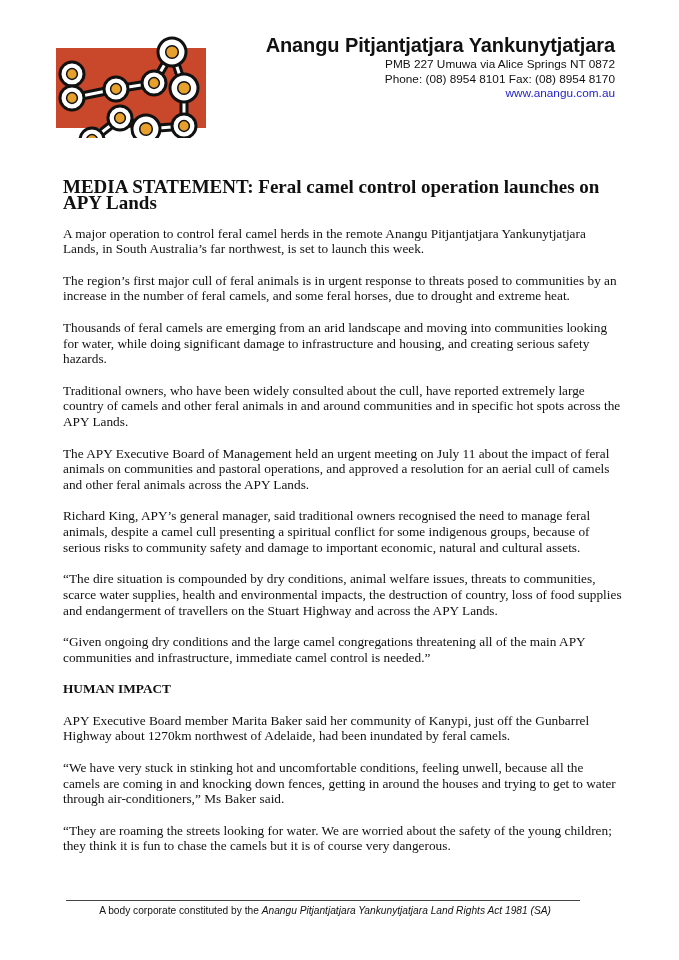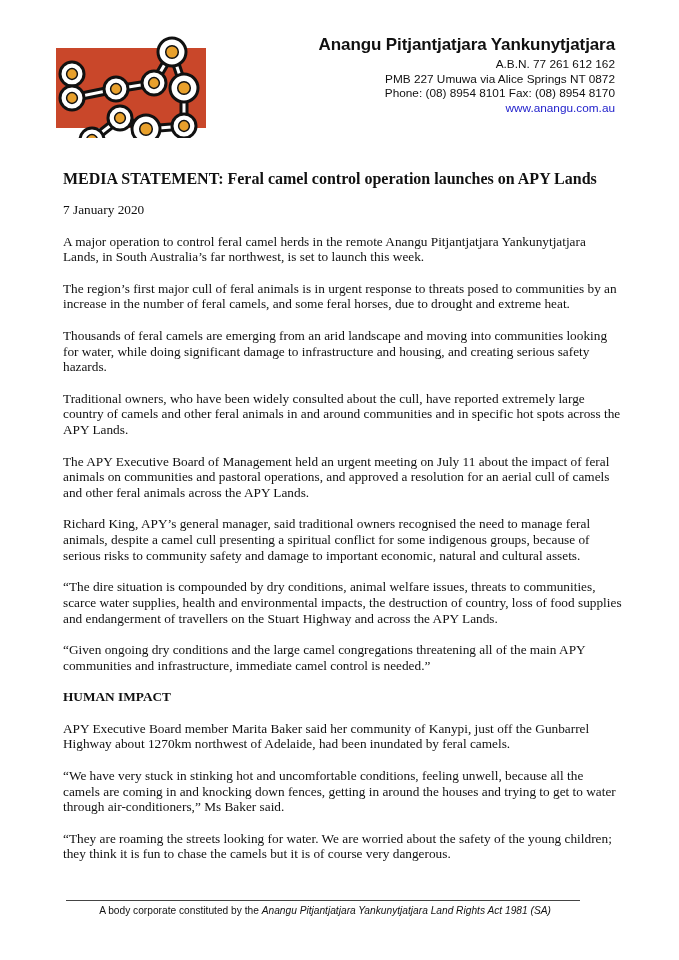--- a/index.html
+++ b/index.html
@@ -1,23 +1,23 @@
 <!DOCTYPE html>
 <html><head>
   <meta charset="utf-8">
   <style>
     html, body { margin: 0; padding: 0; background: #ffffff; }
     body { width: 679px; height: 960px; position: relative; overflow: hidden; }
     .logo { position: absolute; left: 54px; top: 28px; width: 168px; height: 110px; }
     .org { position: absolute; right: 64px; top: 33px; text-align: right; font-family: "Liberation Sans", sans-serif; color: #111; }
-    .org-name { font-size: 17px; font-weight: bold; letter-spacing: -0.1px; line-height: 24px; }
+    .org-name { font-size: 20px; font-weight: bold; letter-spacing: -0.1px; line-height: 24px; }
     .org-line { font-size: 11.8px; line-height: 14.5px; }
     .org-web { color: #2222cc; font-size: 11.8px; line-height: 14.5px; }
     .content { position: absolute; left: 63px; top: 167px; width: 560px; font-family: "Liberation Serif", serif; color: #111; font-size: 13.3px; line-height: 15.8px; }
-    .title { font-weight: bold; font-size: 16px; margin: 4px 0 15px 0; }
+    .title { font-weight: bold; font-size: 19px; margin: 12px 0 15px 0; }
     .date { margin: 0 0 16px 0; }
     .para { margin: 0 0 15.5px 0; }
     .heading { font-weight: bold; margin: 0 0 15.5px 0; }
     .footer-rule { position: absolute; left: 66px; top: 900px; width: 514px; height: 0; border-top: 1px solid #444; }
     .footer { position: absolute; left: 68px; top: 905px; width: 514px; text-align: center; font-family: "Liberation Sans", sans-serif; font-size: 10.2px; color: #111; }
     .footer i { font-style: italic; }
   </style>
 </head>
 <body>
 
@@ -48,29 +48,27 @@
       <circle cx="92" cy="101" r="6.3" fill="#e8a02c" stroke="#111" stroke-width="1.5"></circle>
       <circle cx="66" cy="90" r="12" fill="#fff" stroke="#111" stroke-width="3"></circle>
       <circle cx="66" cy="90" r="5.4" fill="#e8a02c" stroke="#111" stroke-width="1.5"></circle>
       <circle cx="38" cy="112" r="12" fill="#fff" stroke="#111" stroke-width="3"></circle>
       <circle cx="38" cy="112" r="5.4" fill="#e8a02c" stroke="#111" stroke-width="1.5"></circle>
     </g>
 </svg>
 
 <div class="org">
   <div class="org-name">Anangu Pitjantjatjara Yankunytjatjara</div>
-  <div class="org-line">A.B.N. 77 261 612 162</div>
   <div class="org-line">PMB 227 Umuwa via Alice Springs NT 0872</div>
   <div class="org-line">Phone: (08) 8954 8101  Fax: (08) 8954 8170</div>
   <div class="org-web">www.anangu.com.au</div>
 </div>
 
 <div class="content">
   <div class="title">MEDIA STATEMENT: Feral camel control operation launches on APY Lands</div>
-  <div class="date">7 January 2020</div>
   <div id="part1">
       <p class="para">A major operation to control feral camel herds in the remote Anangu Pitjantjatjara Yankunytjatjara Lands, in South Australia’s far northwest, is set to launch this week.</p>
       <p class="para">The region’s first major cull of feral animals is in urgent response to threats posed to communities by an increase in the number of feral camels, and some feral horses, due to drought and extreme heat.</p>
       <p class="para">Thousands of feral camels are emerging from an arid landscape and moving into communities looking for water, while doing significant damage to infrastructure and housing, and creating serious safety hazards.</p>
       <p class="para">Traditional owners, who have been widely consulted about the cull, have reported extremely large country of camels and other feral animals in and around communities and in specific hot spots across the APY Lands.</p>
       <p class="para">The APY Executive Board of Management held an urgent meeting on July 11 about the impact of feral animals on communities and pastoral operations, and approved a resolution for an aerial cull of camels and other feral animals across the APY Lands.</p>
       <p class="para">Richard King, APY’s general manager, said traditional owners recognised the need to manage feral animals, despite a camel cull presenting a spiritual conflict for some indigenous groups, because of serious risks to community safety and damage to important economic, natural and cultural assets.</p>
       <p class="para">“The dire situation is compounded by dry conditions, animal welfare issues, threats to communities, scarce water supplies, health and environmental impacts, the destruction of country, loss of food supplies and endangerment of travellers on the Stuart Highway and across the APY Lands.</p>
       <p class="para">“Given ongoing dry conditions and the large camel congregations threatening all of the main APY communities and infrastructure, immediate camel control is needed.”</p>
     </div>

